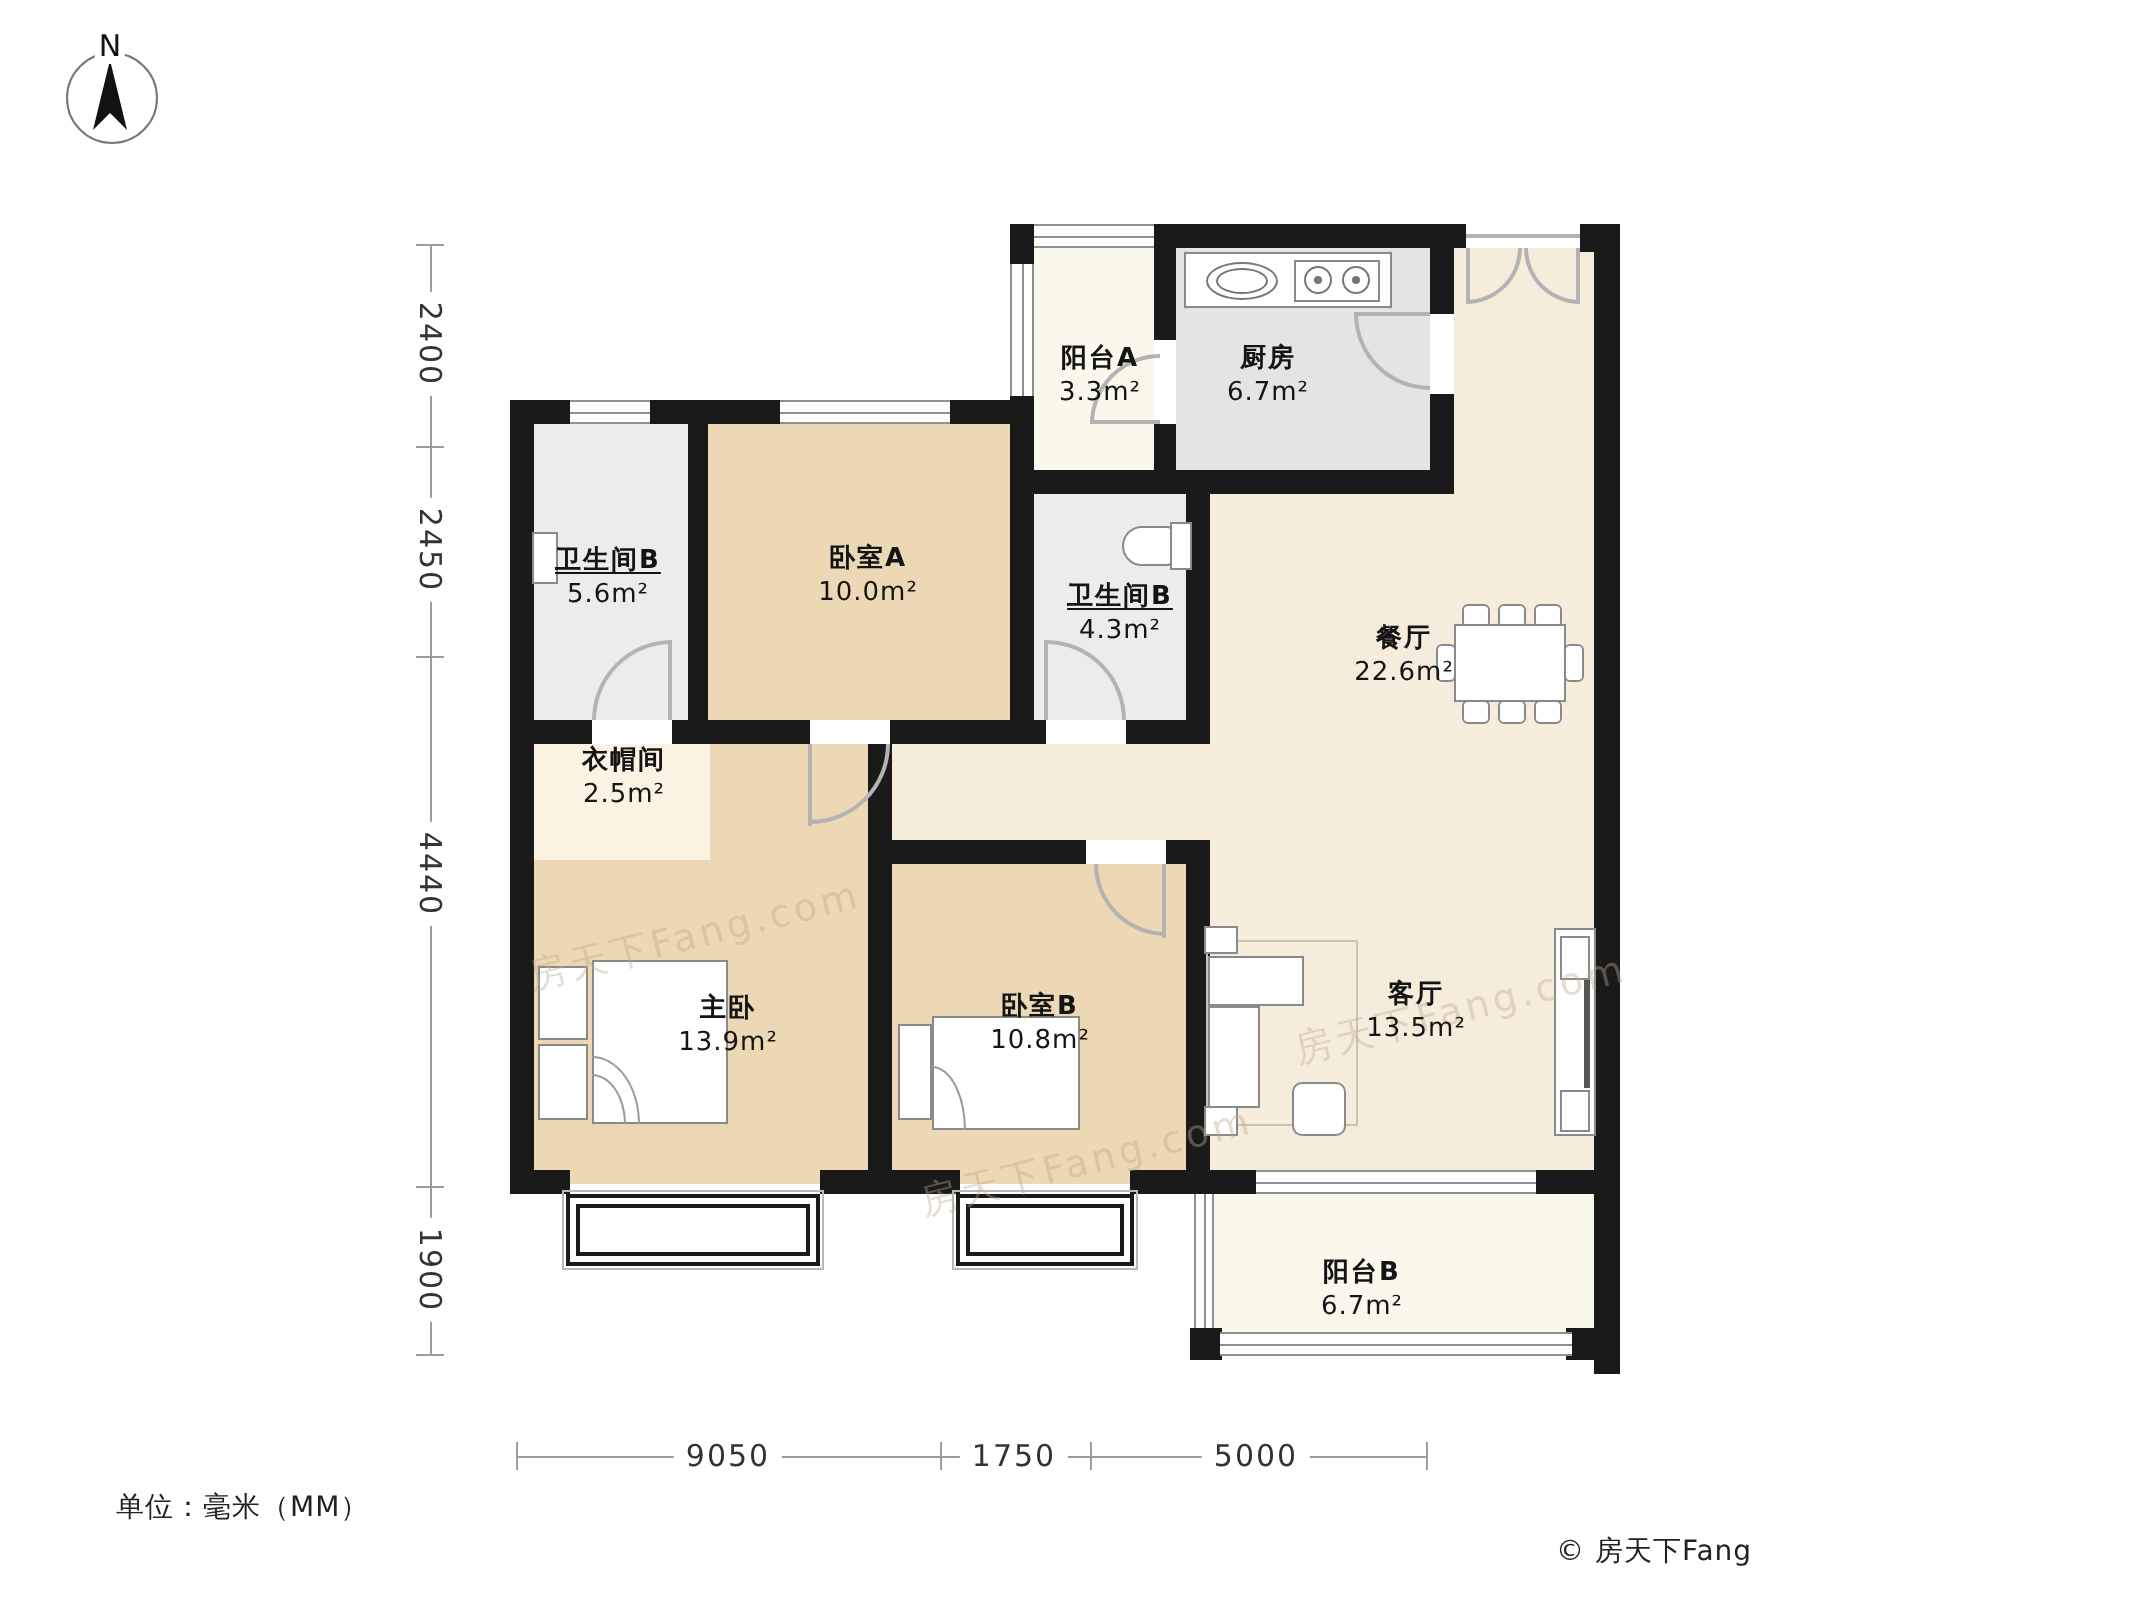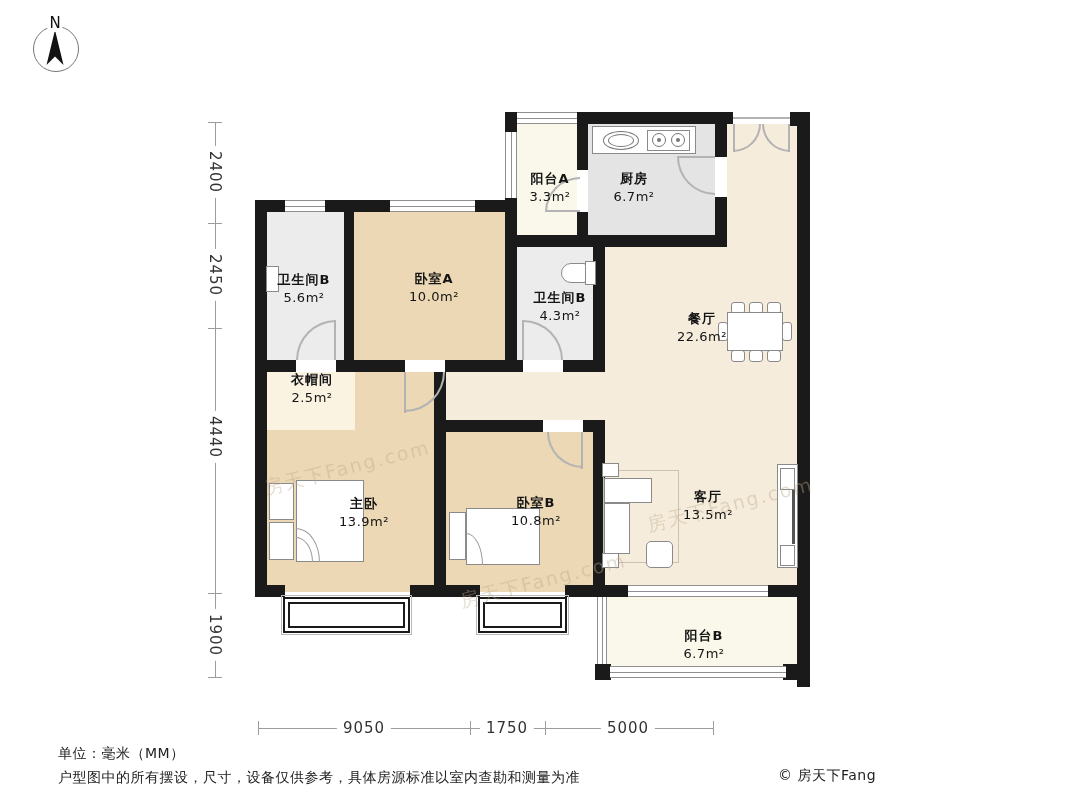--- a/index.html
+++ b/index.html
@@ -18,21 +18,21 @@
   .arc-tr{border-bottom:2px solid #b3b3b3;border-left:2px solid #b3b3b3;border-bottom-left-radius:100%}
   .arc-bl{border-top:2px solid #b3b3b3;border-right:2px solid #b3b3b3;border-top-right-radius:100%}
   .arc-br{border-top:2px solid #b3b3b3;border-left:2px solid #b3b3b3;border-top-left-radius:100%}
   .fold{border-width:1.5px;border-color:#9a9a9a}
   .leaf{position:absolute;background:#b3b3b3}
   .furn{position:absolute;background:#fff;border:1px solid #8a8a8a;box-sizing:border-box}
   .circ{position:absolute;border:1px solid #777;border-radius:50%;background:#fff;box-sizing:border-box}
   .dot{position:absolute;left:50%;top:50%;width:4px;height:4px;margin:-2px 0 0 -2px;border-radius:50%;background:#777}
   .lbl{position:absolute;transform:translate(-50%,-50%);text-align:center;white-space:nowrap;color:#141414;z-index:30}
   .rname{font-size:13px;font-weight:700;letter-spacing:1px}
-  .rname.u{text-underline-offset:2px}
+  .rname.u{text-decoration:underline;text-underline-offset:2px}
   .rarea{font-size:13px;margin-top:1px;letter-spacing:.5px}
   .bay{position:absolute;background:#fff;border:2px solid #1a1a1a;box-sizing:border-box}
   .bay::after{content:"";position:absolute;inset:3px;border:2px solid #1a1a1a}
   .bay::before{content:"";position:absolute;inset:-4px;border:1px solid #b9b9b9}
   .dimline{position:absolute;background:#9c9c9c}
   .dimlbl-v{position:absolute;transform:translate(-50%,-50%) rotate(90deg);background:#fff;
             padding:1px 5px;font-size:15px;color:#333;letter-spacing:1px;z-index:5}
   .dimlbl-h{position:absolute;transform:translate(-50%,-50%);background:#fff;
             padding:1px 6px;font-size:15px;color:#333;letter-spacing:1px;z-index:5}
   .wm{position:absolute;color:rgba(190,170,140,.40);font-size:19px;letter-spacing:2px;
@@ -204,29 +204,29 @@
     <div class="rarea">22.6m²</div>
   </div>
   <div class="lbl" style="left:312px;top:388px">
     <div class="rname">衣帽间</div>
     <div class="rarea">2.5m²</div>
   </div>
   <div class="lbl" style="left:364px;top:512px">
     <div class="rname">主卧</div>
     <div class="rarea">13.9m²</div>
   </div>
-  <div class="lbl" style="left:536px;top:511px">
+  <div class="lbl" style="left:520px;top:511px">
     <div class="rname">卧室B</div>
     <div class="rarea">10.8m²</div>
   </div>
   <div class="lbl" style="left:708px;top:505px">
     <div class="rname">客厅</div>
     <div class="rarea">13.5m²</div>
   </div>
-  <div class="lbl" style="left:704px;top:644px">
+  <div class="lbl" style="left:681px;top:644px">
     <div class="rname">阳台B</div>
     <div class="rarea">6.7m²</div>
   </div>
 
   <div class="wm" style="left:262px;top:455px">房天下Fang.com</div>
   <div class="wm" style="left:458px;top:568px">房天下Fang.com</div>
   <div class="wm" style="left:645px;top:492px">房天下Fang.com</div>
 
   <div>
     <div class="dimline" style="left:215px;top:122px;width:1px;height:555px"></div>
@@ -246,16 +246,15 @@
     <div class="dimline" style="left:258px;top:721px;width:1px;height:14px"></div>
     <div class="dimline" style="left:470px;top:721px;width:1px;height:14px"></div>
     <div class="dimline" style="left:545px;top:721px;width:1px;height:14px"></div>
     <div class="dimline" style="left:713px;top:721px;width:1px;height:14px"></div>
     <div class="dimlbl-h" style="left:364px;top:728px">9050</div>
     <div class="dimlbl-h" style="left:507px;top:728px">1750</div>
     <div class="dimlbl-h" style="left:628px;top:728px">5000</div>
   </div>
 
   <div class="ftxt" style="left:58px;top:745px">单位：毫米（MM）</div>
-  <div class="ftxt" style="left:58px;top:769px">户型图中的所有摆设，尺寸，设备仅供参考，具体房源标准以室内查勘和测量为准</div>
   <div class="ftxt" style="left:778px;top:767px">© 房天下Fang</div>
 
 </div>
 
 </body></html>

